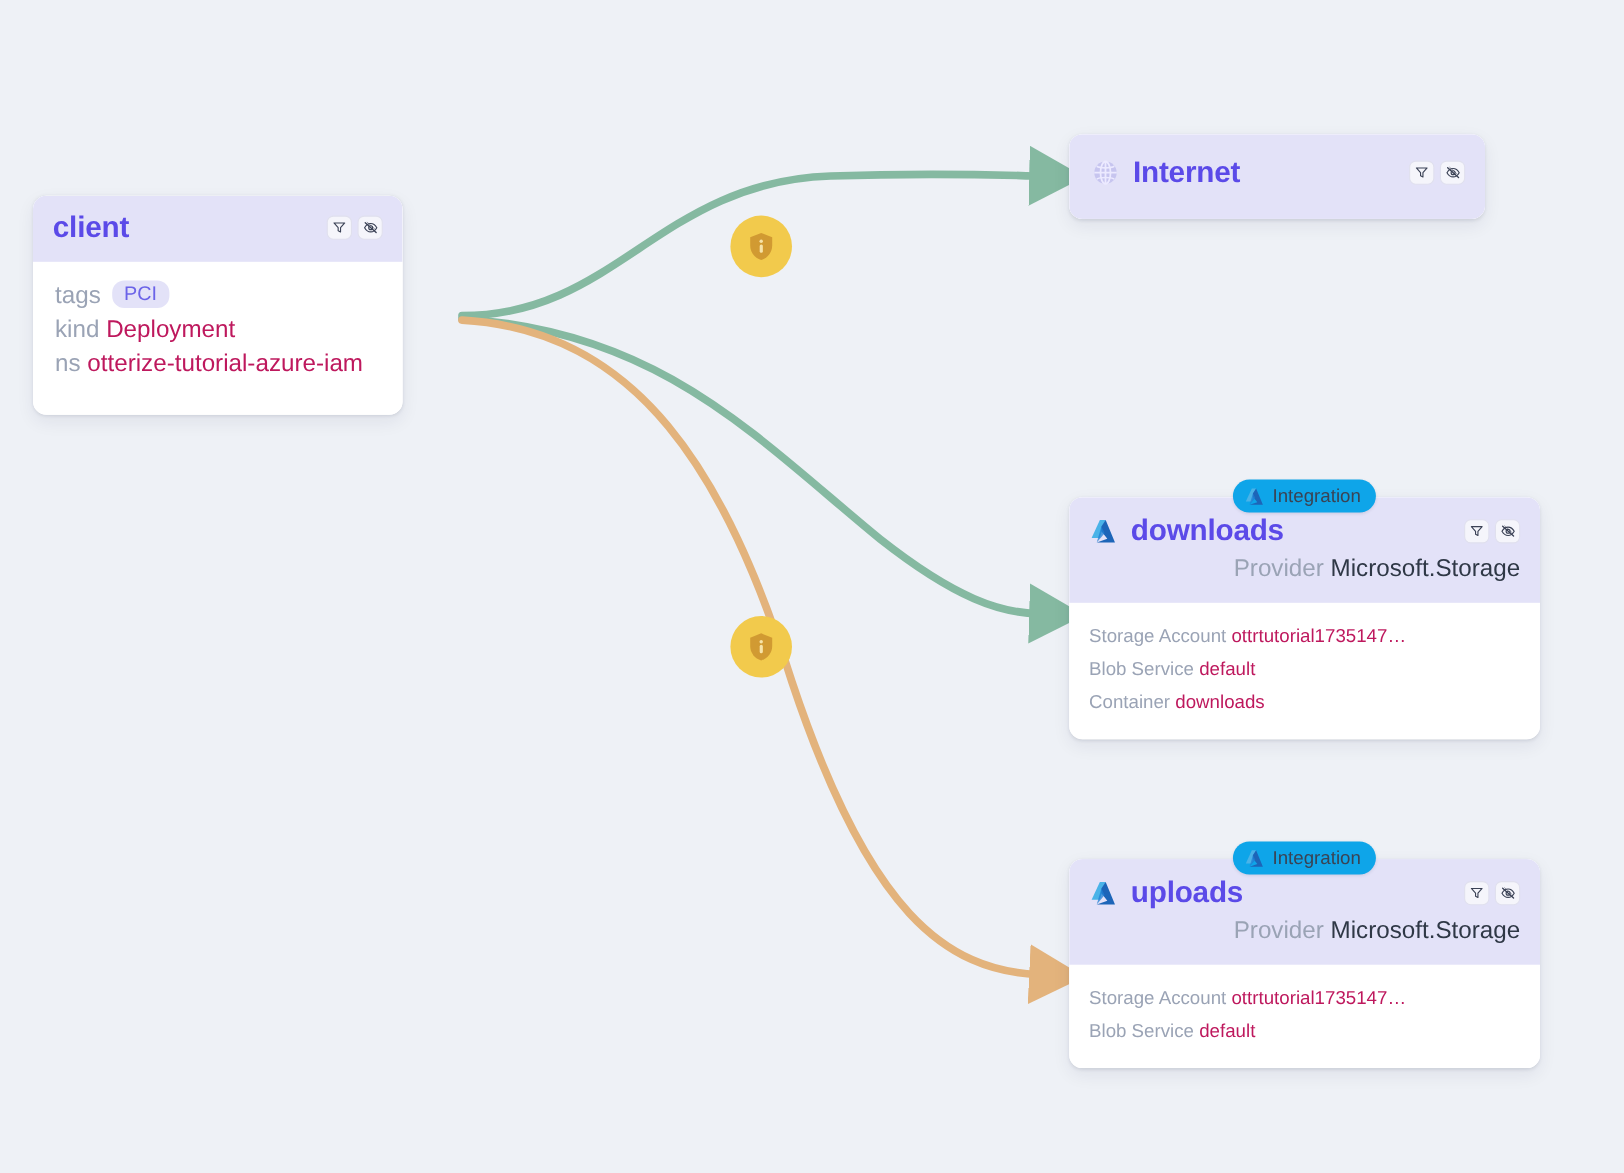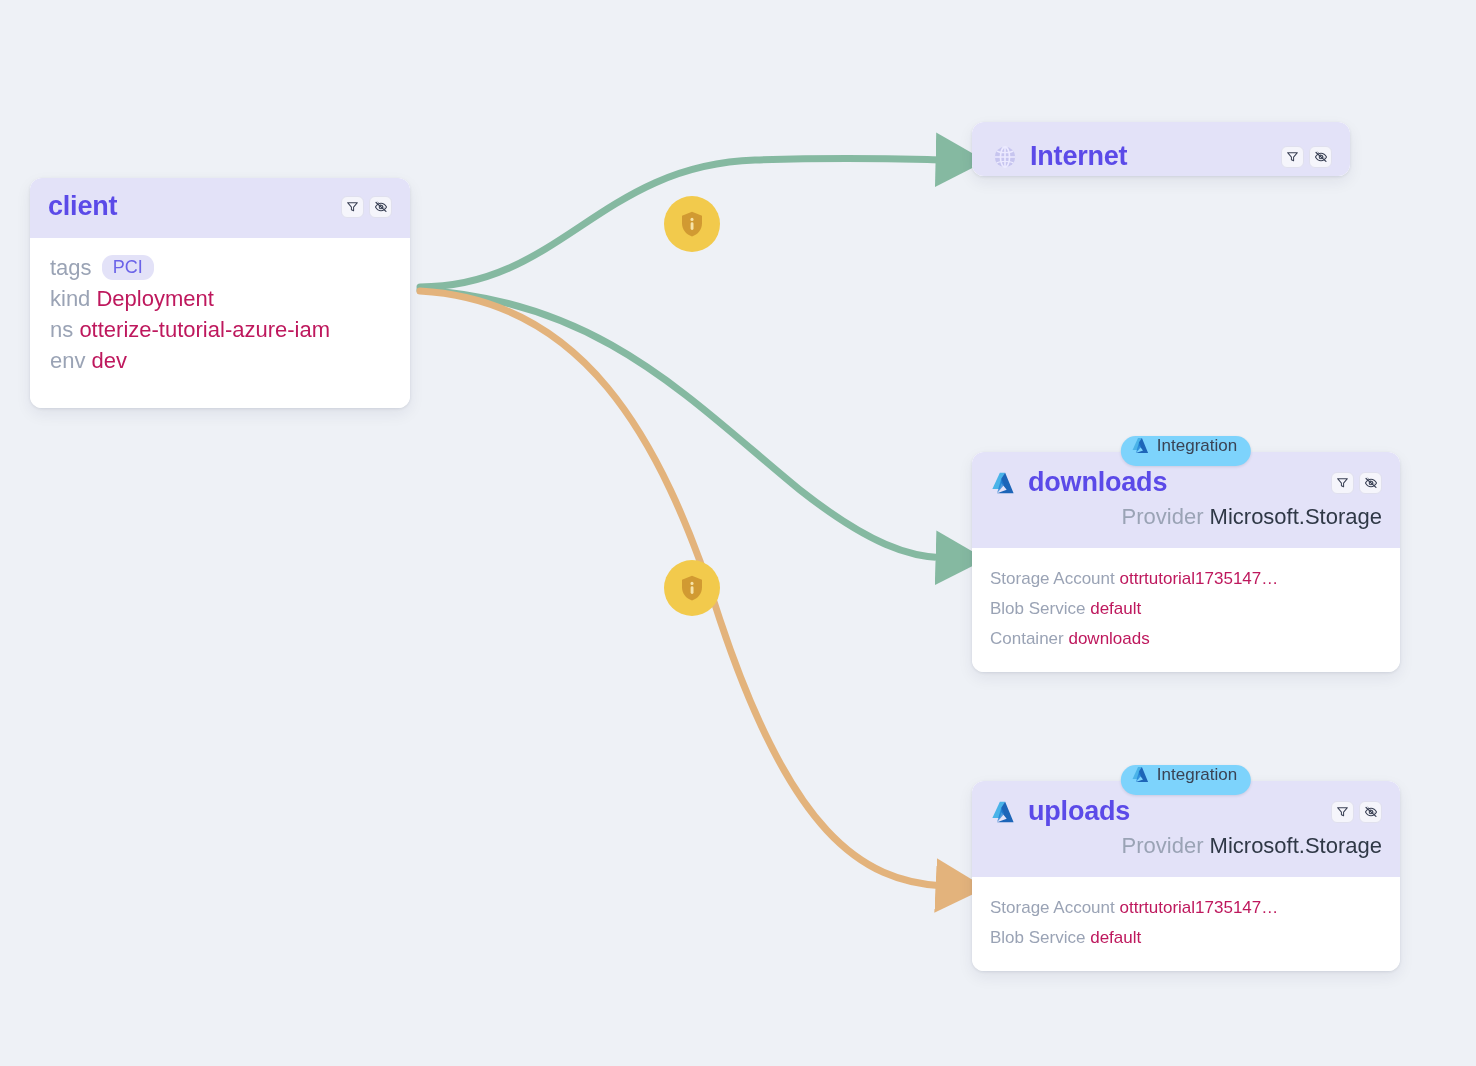--- a/index.html
+++ b/index.html
@@ -135,25 +135,26 @@
     margin-left: 4px;
     line-height: 20px;
   }
 
   
   .chip {
     position: absolute;
     top: -16px;
     left: 50%;
     transform: translateX(-50%);
-    background: #7dd3fc;
+    background: #0ea5e9;
     border-radius: 16px;
     height: 30px;
     padding: 0 14px 0 10px;
     display: flex;
+    align-items: center;
     gap: 7px;
     font-size: 17px;
     color: #3a4354;
     box-shadow: 0 1px 3px rgba(25, 35, 70, 0.13);
     white-space: nowrap;
     z-index: 5;
   }
 
   
   .globe-icon {
@@ -217,21 +218,21 @@
   </div>
 
   <div class="shield-badge" style="left:664px; top:560px;">
     <svg viewBox="0 0 24 24" width="30" height="30">
       <path d="M12 2.2 L20 5.4 V11.4 C20 16.4 16.6 20.6 12 21.9 C7.4 20.6 4 16.4 4 11.4 V5.4 Z" fill="#d19a32"></path>
       <circle cx="12" cy="8.3" r="1.25" fill="#f7e3a8"></circle>
       <rect x="10.9" y="10.6" width="2.3" height="6.1" rx="1.1" fill="#f7e3a8"></rect>
     </svg>
   </div>
 
-  <div class="node" style="left:30px; top:178px; width:380px;">
+  <div class="node" style="left:30px; top:178px; width:336px;">
     <div class="node-inner">
       <div class="node-header">
         <div class="title-row">
           <div class="node-title violet">client</div>
           <div class="hdr-actions">
             <div class="icon-btn">
               <svg viewBox="0 0 24 24" width="13" height="13">
                 <path d="M3 5 H21 L14 13 V20 L10 18 V13 Z" fill="none" stroke="#3b4256" stroke-width="1.9" stroke-linejoin="round"></path>
               </svg>
             </div>
@@ -254,31 +255,27 @@
           <span class="pill">PCI</span>
         </div>
         <div class="kv-row">
           <span class="kv-key">kind</span>
           <span class="kv-val">Deployment</span>
         </div>
         <div class="kv-row">
           <span class="kv-key">ns</span>
           <span class="kv-val">otterize-tutorial-azure-iam</span>
         </div>
-        <div class="kv-row">
-          <span class="kv-key">env</span>
-          <span class="kv-val">dev</span>
-        </div>
       </div>
     </div>
   </div>
 
   <div class="node" style="left:972px; top:122px; width:378px;">
     <div class="node-inner">
-      <div class="node-header compact" style="padding-top:20px; padding-bottom:4px;">
+      <div class="node-header compact" style="padding-top:20px; padding-bottom:27px;">
         <div class="title-row">
           <svg class="globe-icon" viewBox="0 0 24 24">
             <circle cx="12" cy="12" r="9.4" fill="#c7c5ef"></circle>
             <ellipse cx="12" cy="12" rx="4.2" ry="9.4" fill="none" stroke="#eceaff" stroke-width="1.5"></ellipse>
             <line x1="2.6" y1="12" x2="21.4" y2="12" stroke="#eceaff" stroke-width="1.5"></line>
             <line x1="12" y1="2.6" x2="12" y2="21.4" stroke="#eceaff" stroke-width="1.5"></line>
             <path d="M4.6 6.6 C7.5 8.4, 16.5 8.4, 19.4 6.6" fill="none" stroke="#eceaff" stroke-width="1.3"></path>
             <path d="M4.6 17.4 C7.5 15.6, 16.5 15.6, 19.4 17.4" fill="none" stroke="#eceaff" stroke-width="1.3"></path>
           </svg>
           <div class="node-title violet">Internet</div>

